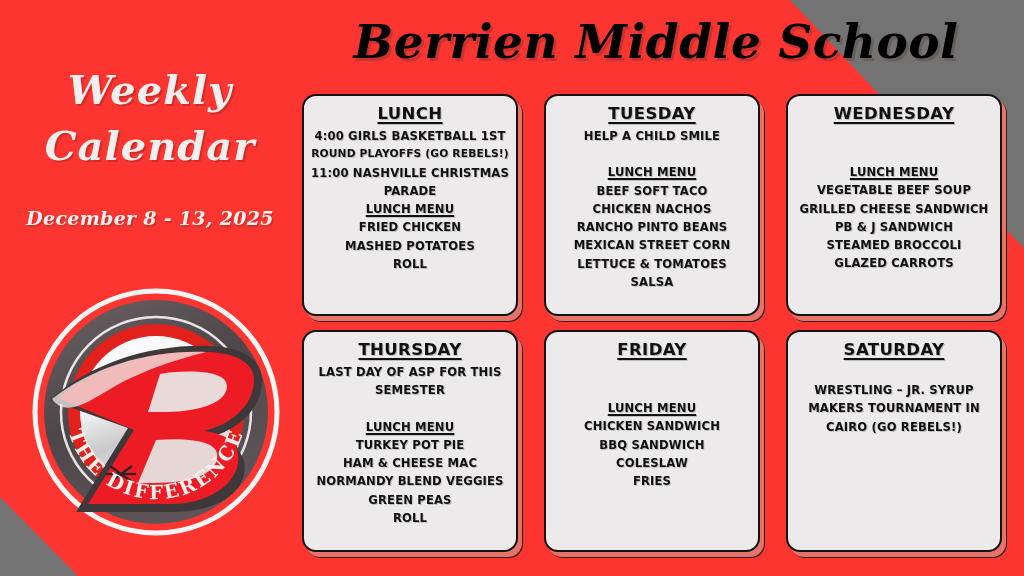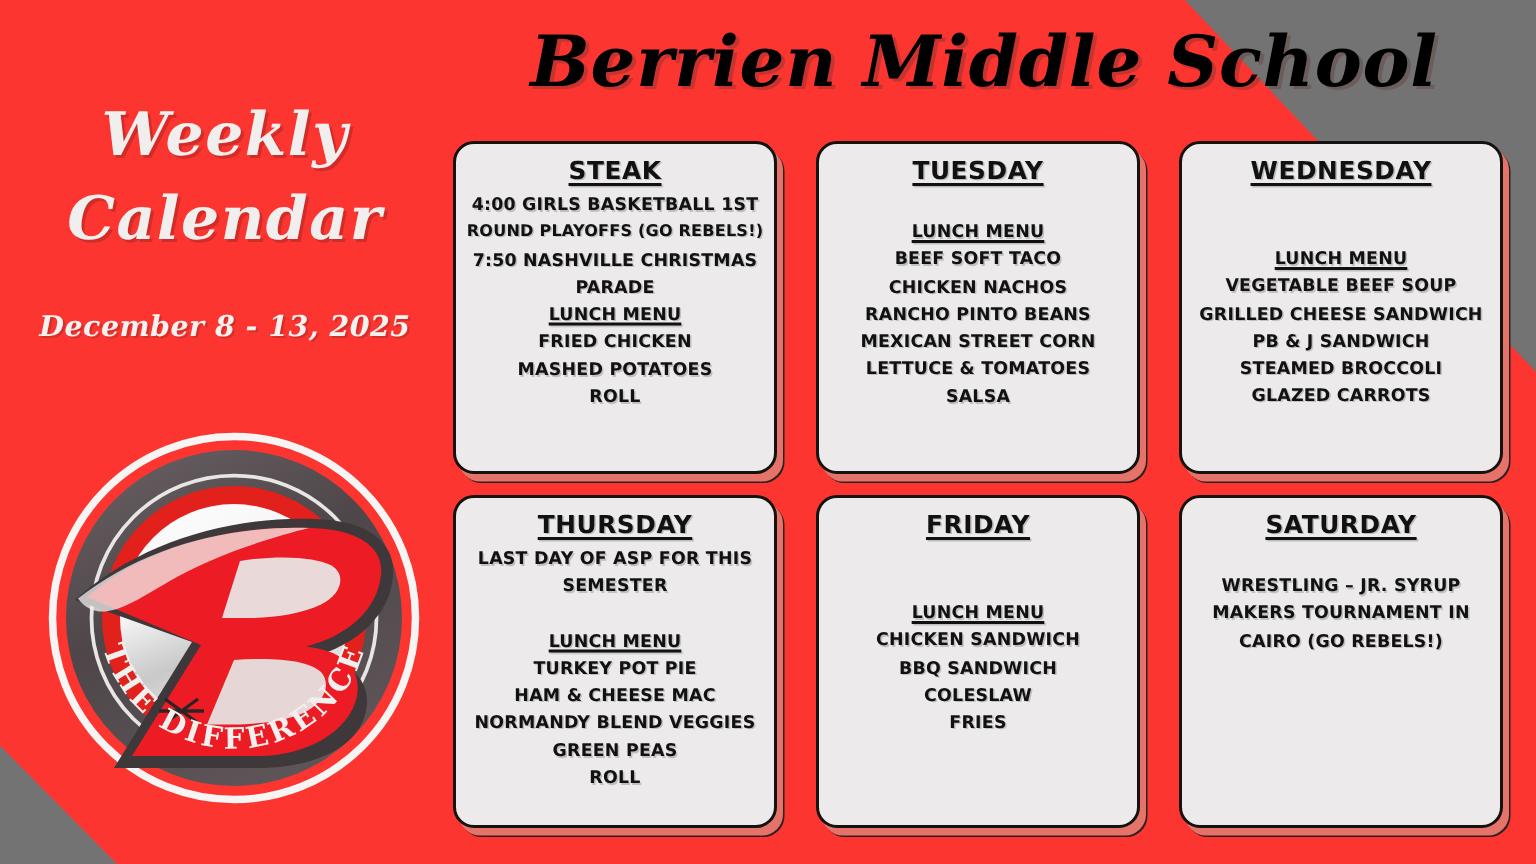--- a/index.html
+++ b/index.html
@@ -220,34 +220,35 @@
           <textPath href="#mottoArc" startOffset="50%" text-anchor="middle">THE DIFFERENCE</textPath>
         </text>
       </svg>
     </div>
   </div>
 
   <div class="grid">
 
   <div class="card">
         <div class="card-inner">
-          <div class="day-name">STEAK</div>
+          <div class="day-name">LUNCH</div>
           <div class="line">4:00 GIRLS BASKETBALL 1ST</div>
           <div class="line" style="font-size: 10.7px;">ROUND PLAYOFFS (GO REBELS!)</div>
-          <div class="line">7:50 NASHVILLE CHRISTMAS</div>
+          <div class="line">11:00 NASHVILLE CHRISTMAS</div>
           <div class="line">PARADE</div>
           <div class="line menu-head">LUNCH MENU</div>
           <div class="line">FRIED CHICKEN</div>
           <div class="line">MASHED POTATOES</div>
           <div class="line">ROLL</div>
         </div>
       </div>
       <div class="card">
         <div class="card-inner">
           <div class="day-name">TUESDAY</div>
+          <div class="line">HELP A CHILD SMILE</div>
           <div class="line spacer"></div>
           <div class="line menu-head">LUNCH MENU</div>
           <div class="line">BEEF SOFT TACO</div>
           <div class="line">CHICKEN NACHOS</div>
           <div class="line">RANCHO PINTO BEANS</div>
           <div class="line">MEXICAN STREET CORN</div>
           <div class="line">LETTUCE &amp; TOMATOES</div>
           <div class="line">SALSA</div>
         </div>
       </div>

